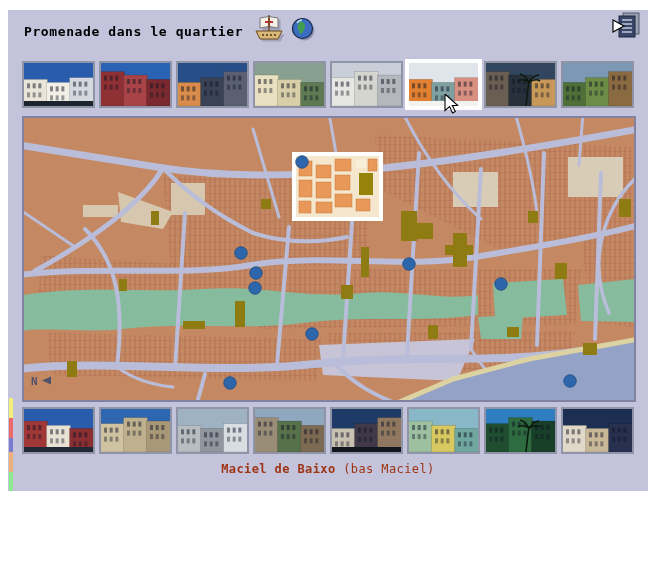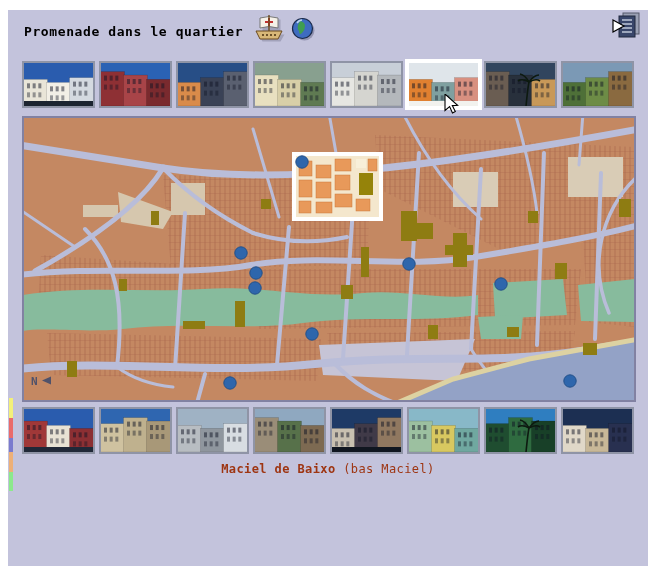--- a/index.html
+++ b/index.html
@@ -1,18 +1,18 @@
 <!DOCTYPE html>
 <html><head>
 <meta charset="utf-8">
 <style>
   html,body{margin:0;padding:0;background:#fff;}
   .page{position:relative;width:658px;height:573px;background:#ffffff;overflow:hidden;
         font-family:"DejaVu Sans Mono","Liberation Mono",monospace;}
-  .panel{position:absolute;left:8px;top:10px;width:640px;height:556px;background:#c3c3dc;}
+  .panel{position:absolute;left:8px;top:10px;width:640px;height:481px;background:#c3c3dc;}
   .title{position:absolute;left:16px;top:14px;font-size:13px;font-weight:bold;color:#000;
          letter-spacing:0.6px;white-space:nowrap;}
   .hicon{position:absolute;}
   .hicon svg{display:block;}
   .ship{left:246px;top:4px;}
   .globe{left:283px;top:7px;}
   .exit{right:6px;top:1px;cursor:pointer;}
   .thumbrow{position:absolute;left:14px;width:612px;display:flex;gap:4px;}
   .row-top{top:51px;}
   .row-bottom{top:397px;}

